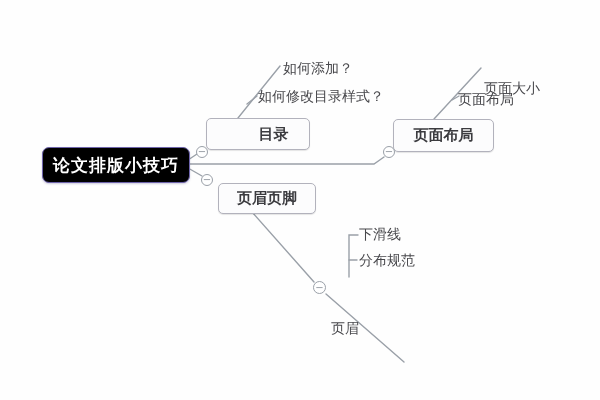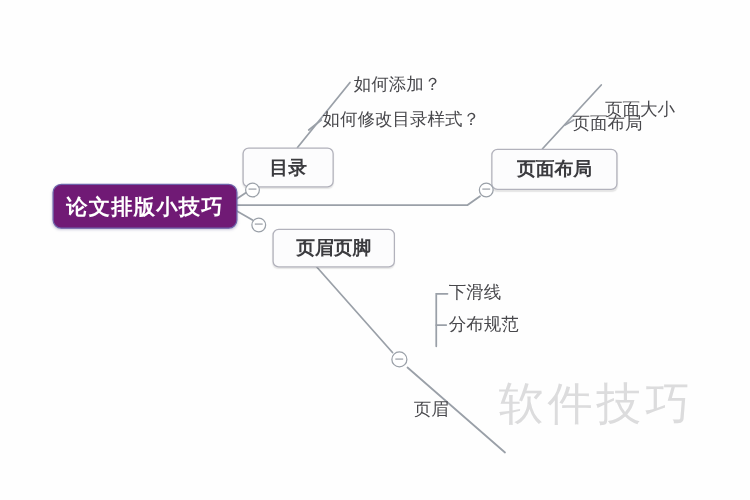--- a/index.html
+++ b/index.html
@@ -6,33 +6,33 @@
   #stage{
     position:relative;width:600px;height:400px;background:#fefefe;
     overflow:hidden;font-family:"DejaVu Sans","Liberation Sans",sans-serif;
   }
   
   #wires{position:absolute;left:0;top:0;width:600px;height:400px;}
   #wires path, #wires line{stroke:#9aa0a8;stroke-width:1.4;fill:none;stroke-linecap:round;}
   
   .root-node{
     position:absolute;left:42px;top:147px;width:146px;height:34px;
-    background:#701a75;border:1px solid #6e64ab;border-radius:7px;
+    background:#000000;border:1px solid #6e64ab;border-radius:7px;
     display:flex;align-items:center;justify-content:center;
     color:#ffffff;font-size:17px;font-weight:bold;letter-spacing:1px;
     box-shadow:0 1px 2px rgba(60,50,120,.25);white-space:nowrap;
   }
   
   .topic-box{
     position:absolute;background:#fcfcfd;border:1.4px solid #b2b2bc;border-radius:5px;
     display:flex;align-items:center;justify-content:center;
     color:#3b3b3f;font-size:15px;font-weight:bold;white-space:nowrap;
     box-shadow:0 1px 1px rgba(0,0,0,.10);
   }
-  #box-catalog{left:194px;top:118px;width:71px;height:30px;}
+  #box-catalog{left:206px;top:118px;width:71px;height:30px;padding-left:31px;}
   #box-page-layout{left:393px;top:119px;width:99px;height:31px;}
   #box-header-footer{left:218px;top:183px;width:96px;height:29px;}
   
   .leaf{
     position:absolute;color:#48484c;font-size:14px;white-space:nowrap;line-height:16px;
   }
   #leaf-how-add{left:283px;top:60px;}
   #leaf-how-modify{left:258px;top:89px;font-family:Liberation Mono, monospace;}
   #leaf-page-size{left:484px;top:64px;margin-top:16px;}
   #leaf-distribution{left:458px;top:91px;}
@@ -100,15 +100,14 @@
   <div class="collapse-btn" id="collapse-header-footer">
     <span>−</span>
   </div>
   <div class="collapse-btn" id="collapse-page-layout">
     <span>−</span>
   </div>
   <div class="collapse-btn" id="collapse-header">
     <span>−</span>
   </div>
 
-  <div class="watermark">软件技巧</div>
 
 </div>
 
 </body></html>

